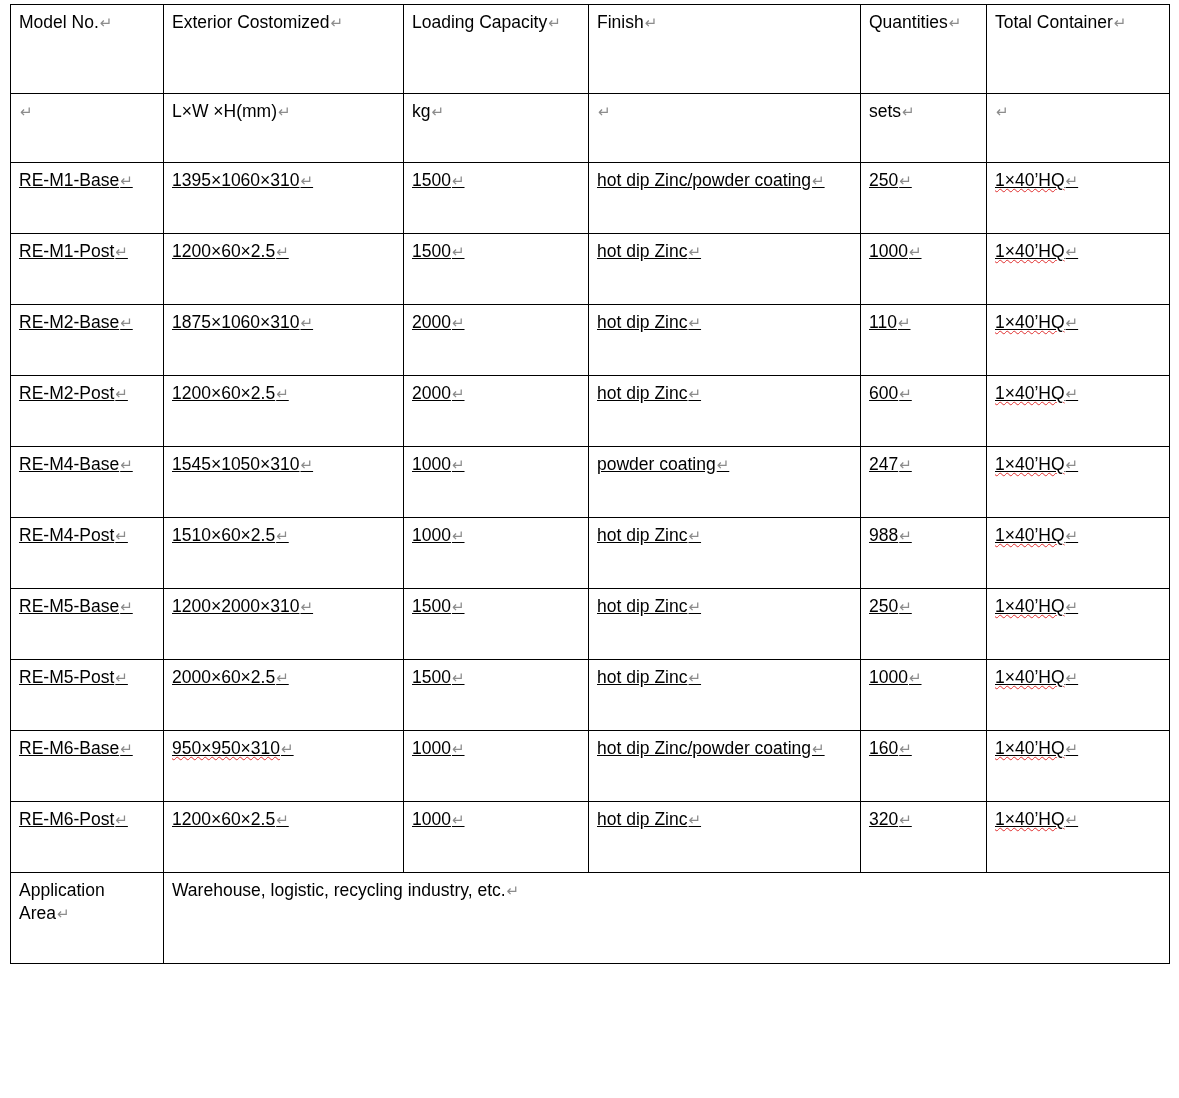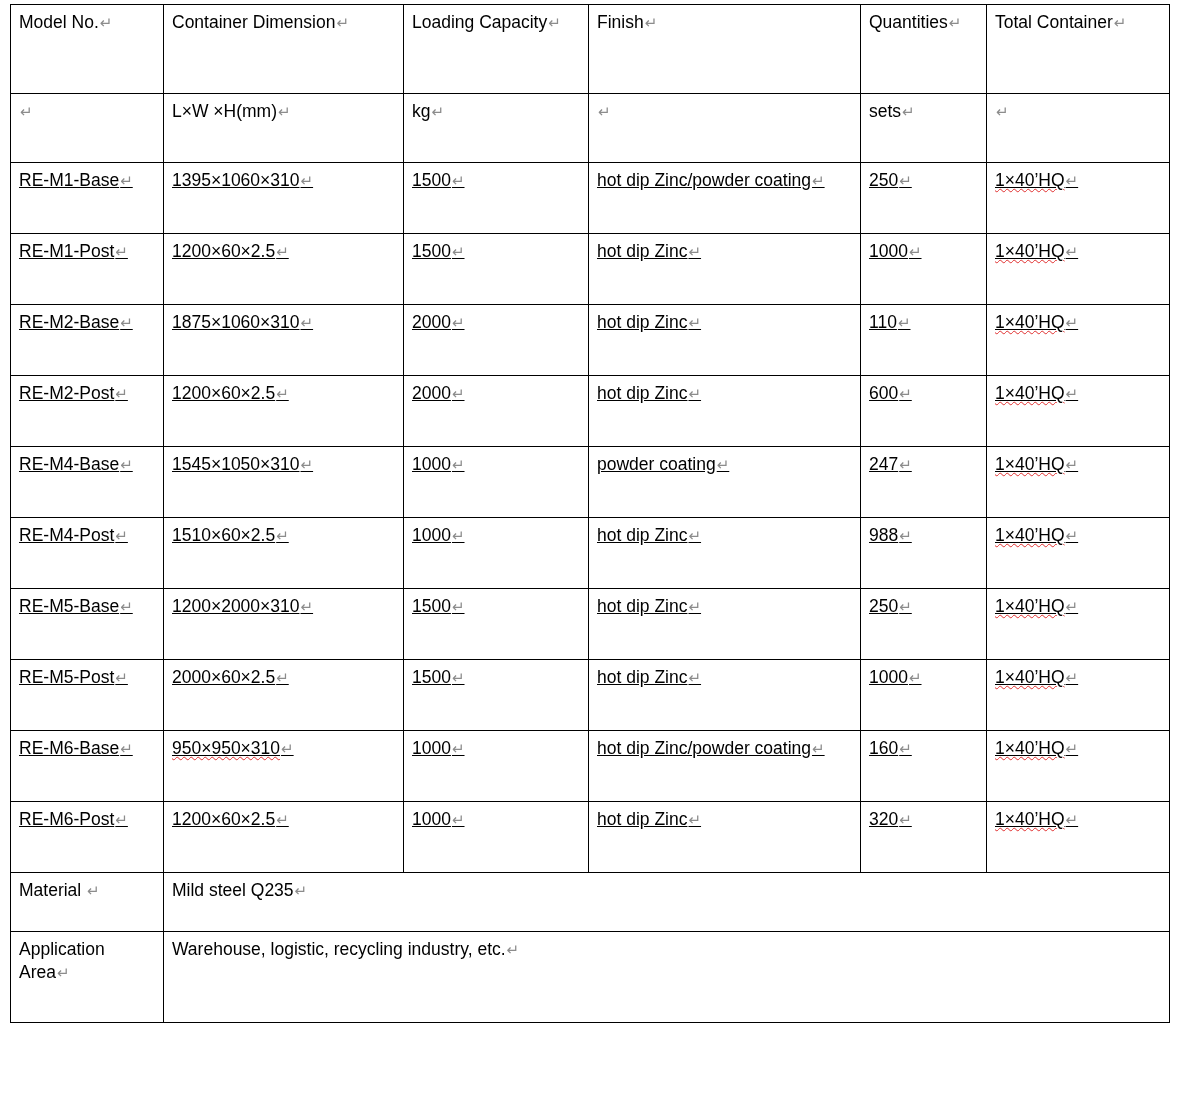--- a/index.html
+++ b/index.html
@@ -77,21 +77,21 @@
       <col class="c0">
         <col class="c1">
         <col class="c2">
         <col class="c3">
         <col class="c4">
         <col class="c5">
     </colgroup>
     <tbody>
       <tr class="header-row">
         <td><span class="txt">Model No.</span><span class="pilcrow">↵</span></td>
-        <td><span class="txt">Container Dimension</span><span class="pilcrow">↵</span></td>
+        <td><span class="txt">Exterior Costomized</span><span class="pilcrow">↵</span></td>
         <td><span class="txt">Loading Capacity</span><span class="pilcrow">↵</span></td>
         <td><span class="txt">Finish</span><span class="pilcrow">↵</span></td>
         <td><span class="txt">Quantities</span><span class="pilcrow">↵</span></td>
         <td><span class="txt">Total Container</span><span class="pilcrow">↵</span></td>
       </tr>
 
       <tr class="unit-row">
         <td><span class="txt"></span><span class="pilcrow">↵</span></td>
         <td><span class="txt">L×W  ×H(mm)</span><span class="pilcrow">↵</span></td>
         <td><span class="txt">kg</span><span class="pilcrow">↵</span></td>
@@ -183,24 +183,20 @@
 
       <tr class="data-row">
         <td><span class="txt">RE-M6-Post</span><span class="pilcrow">↵</span></td>
         <td><span class="txt">1200×60×2.5</span><span class="pilcrow">↵</span></td>
         <td><span class="txt">1000</span><span class="pilcrow">↵</span></td>
         <td><span class="txt">hot dip Zinc</span><span class="pilcrow">↵</span></td>
         <td><span class="txt">320</span><span class="pilcrow">↵</span></td>
         <td><span class="txt squiggle">1×40’HQ</span><span class="pilcrow">↵</span></td>
       </tr>
 
-      <tr class="material-row">
-        <td><span class="txt">Material </span><span class="pilcrow">↵</span></td>
-        <td colspan="5"><span class="txt">Mild steel Q235</span><span class="pilcrow">↵</span></td>
-      </tr>
 
       <tr class="application-row">
         <td><span class="txt">Application Area</span><span class="pilcrow">↵</span></td>
         <td colspan="5"><span class="txt">Warehouse, logistic, recycling industry, etc.</span><span class="pilcrow">↵</span></td>
       </tr>
 
     </tbody>
   </table>
 </div>
 

